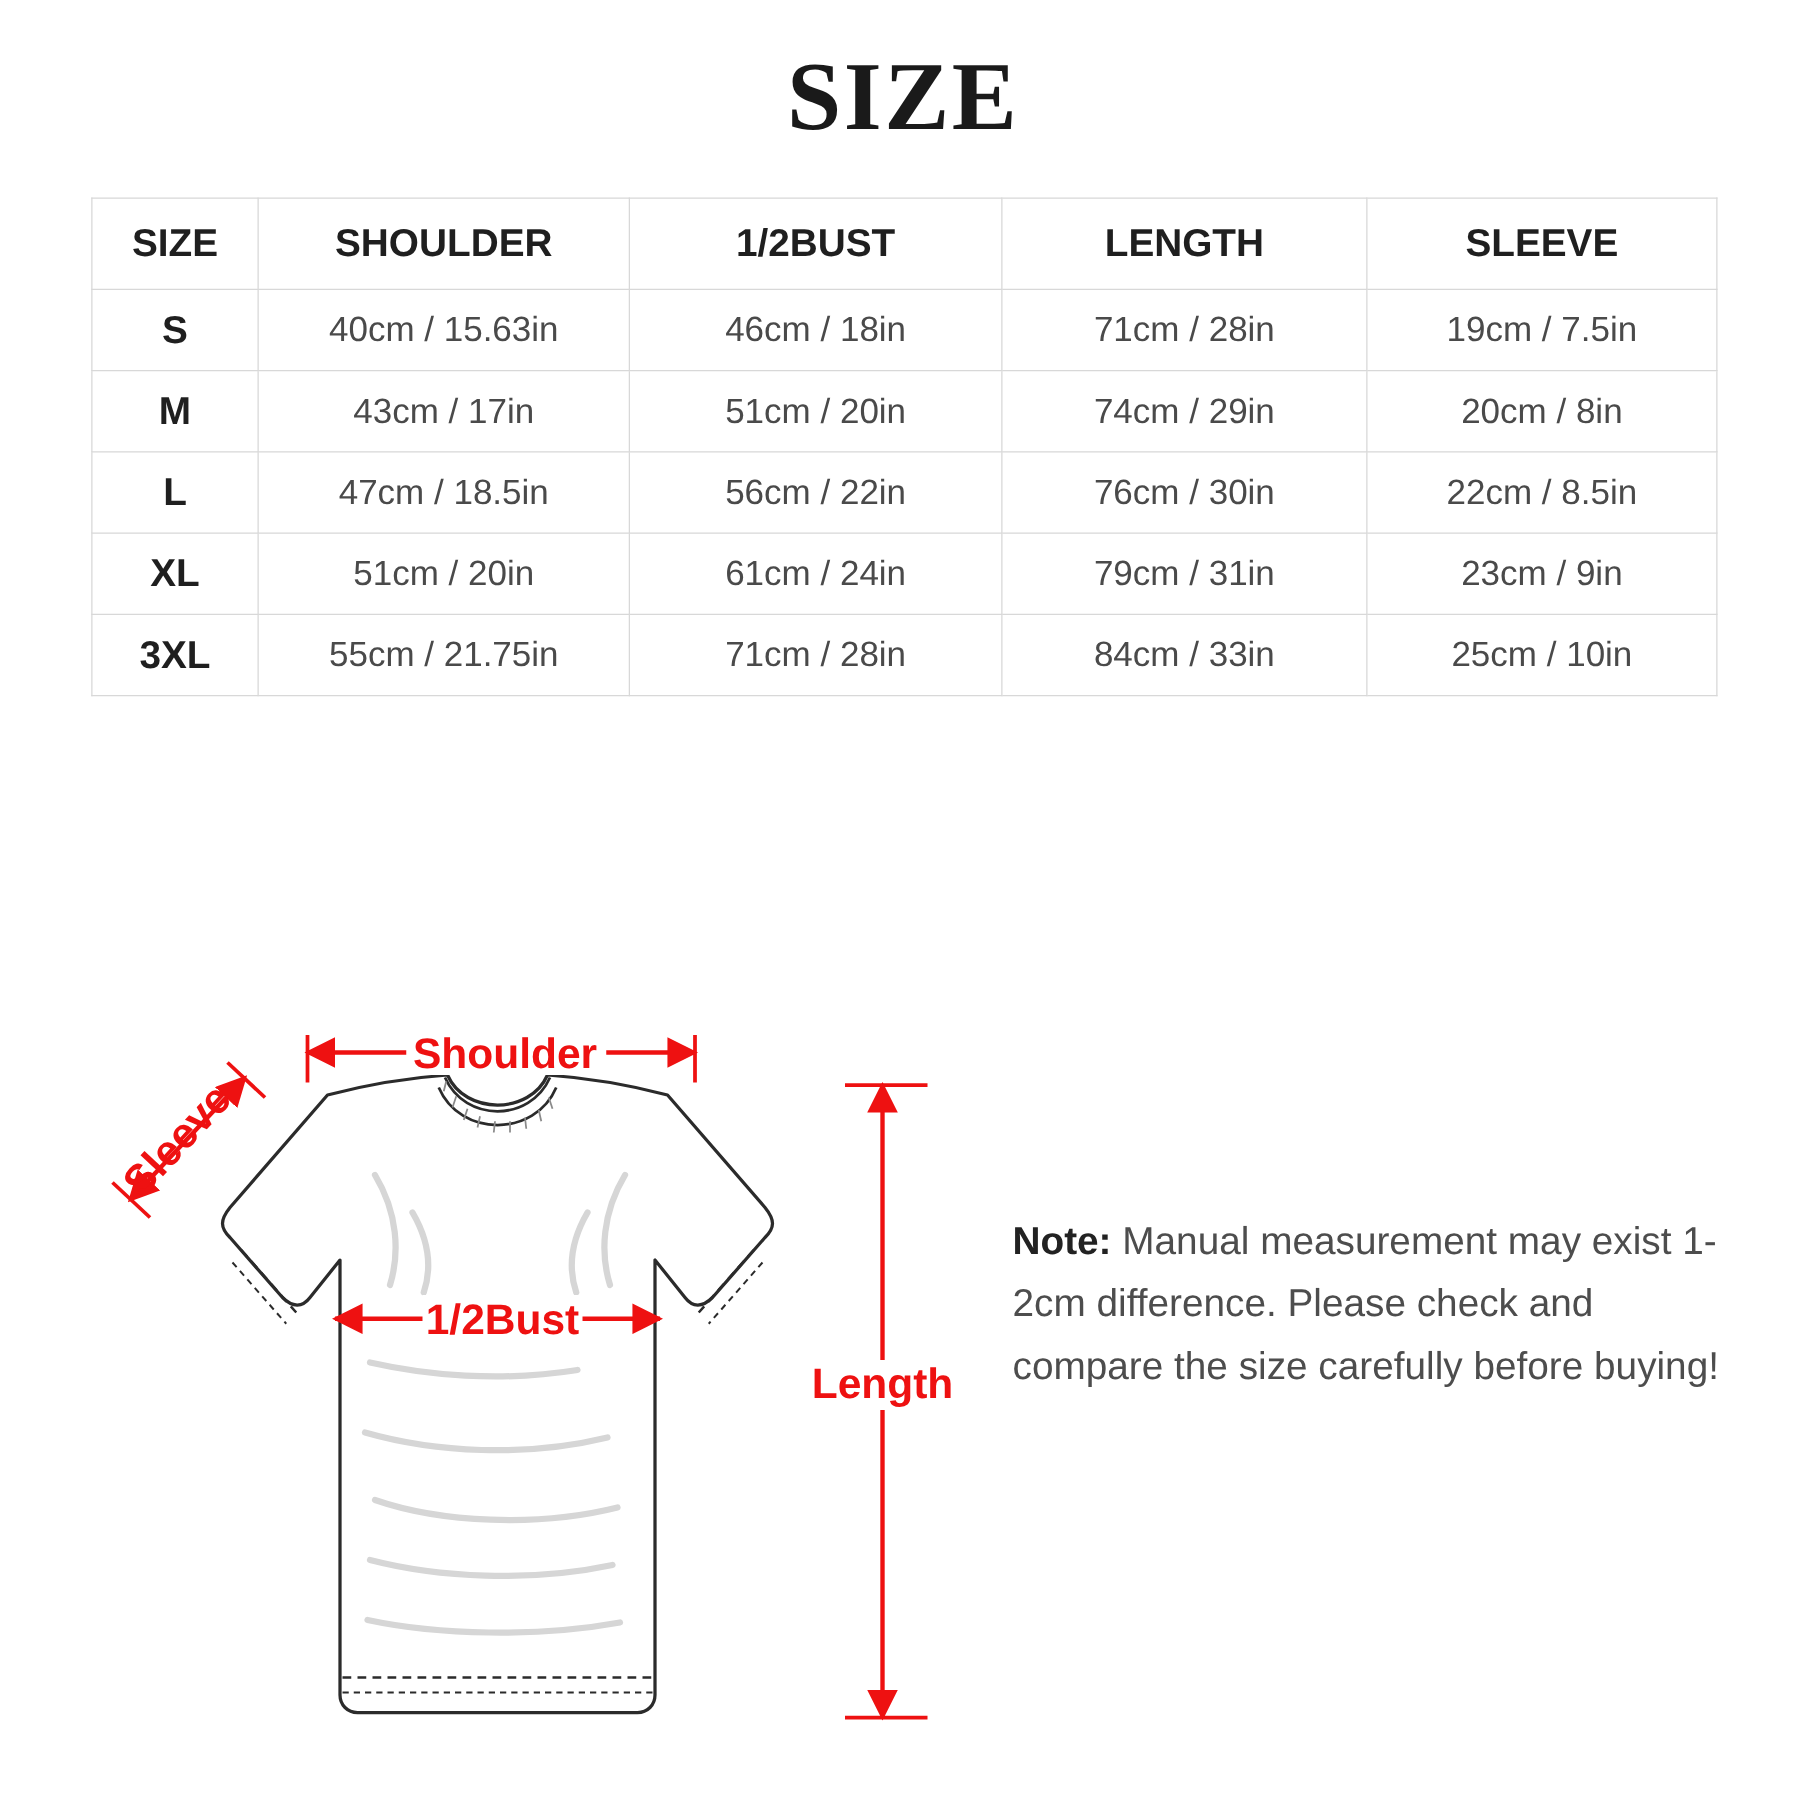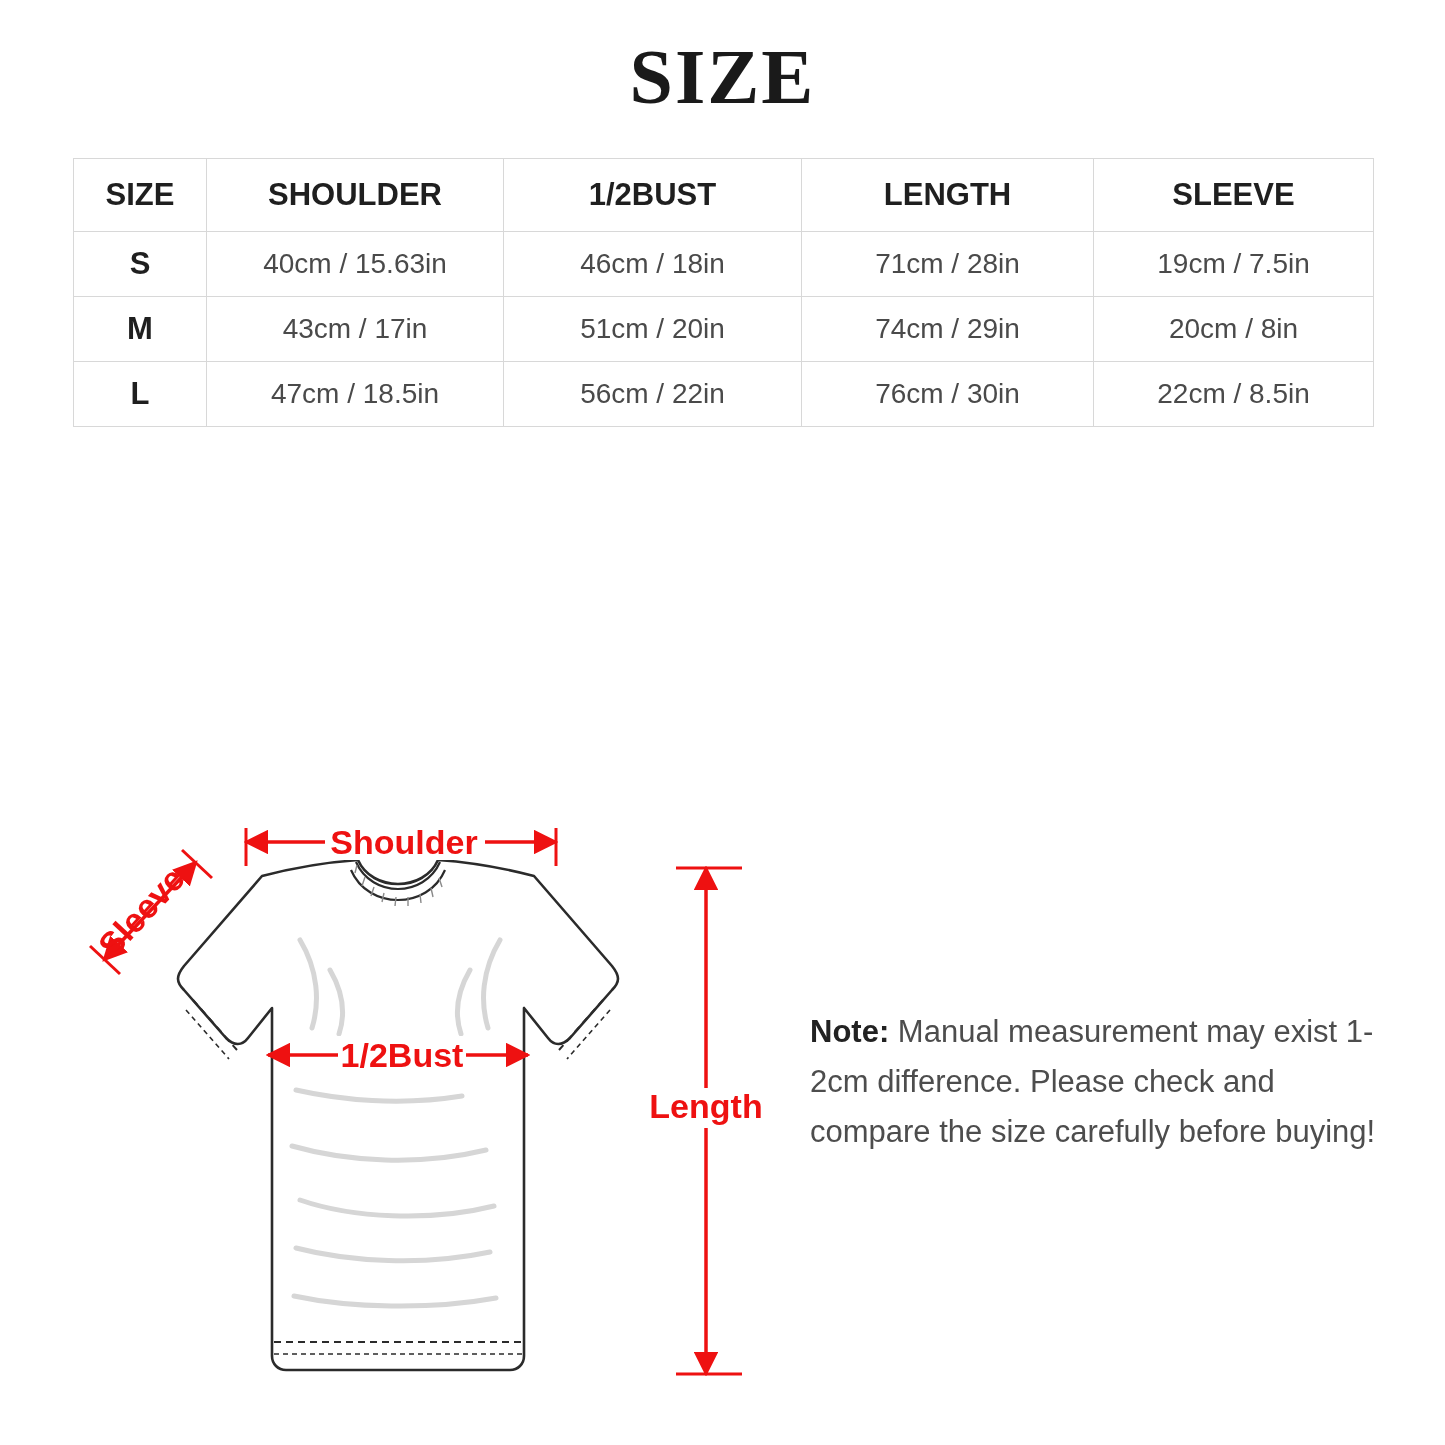--- a/index.html
+++ b/index.html
@@ -75,21 +75,21 @@
     left: 0;
     width: 800px;
     height: 660px;
   }
   .diagram svg { display: block; }
 
   
   .note {
     position: absolute;
     left: 810px;
-    top: 1007px;
+    top: 968px;
     width: 580px;
     font-size: 31px;
     line-height: 1.62;
     color: #4d4d4d;
   }
   .note b {
     color: #222;
     font-weight: 700;
   }
 </style>
@@ -129,20 +129,34 @@
       <td class="val">51cm / 20in</td>
       <td class="val">74cm / 29in</td>
       <td class="val">20cm / 8in</td>
     </tr>
     <tr>
       <td class="sz">L</td>
       <td class="val">47cm / 18.5in</td>
       <td class="val">56cm / 22in</td>
       <td class="val">76cm / 30in</td>
       <td class="val">22cm / 8.5in</td>
+    </tr>
+    <tr>
+      <td class="sz">XL</td>
+      <td class="val">51cm / 20in</td>
+      <td class="val">61cm / 24in</td>
+      <td class="val">79cm / 31in</td>
+      <td class="val">23cm / 9in</td>
+    </tr>
+    <tr>
+      <td class="sz">3XL</td>
+      <td class="val">55cm / 21.75in</td>
+      <td class="val">71cm / 28in</td>
+      <td class="val">84cm / 33in</td>
+      <td class="val">25cm / 10in</td>
     </tr>
   </tbody>
 </table>
 
 <div class="diagram">
 <svg width="800" height="660" viewBox="0 0 800 660" xmlns="http://www.w3.org/2000/svg">
   <defs>
     <marker id="ar" viewBox="0 0 10 10" refX="9" refY="5" markerWidth="7" markerHeight="7" orient="auto-start-reverse">
       <path d="M0,0 L10,5 L0,10 z" fill="#ee1111"></path>
     </marker>

